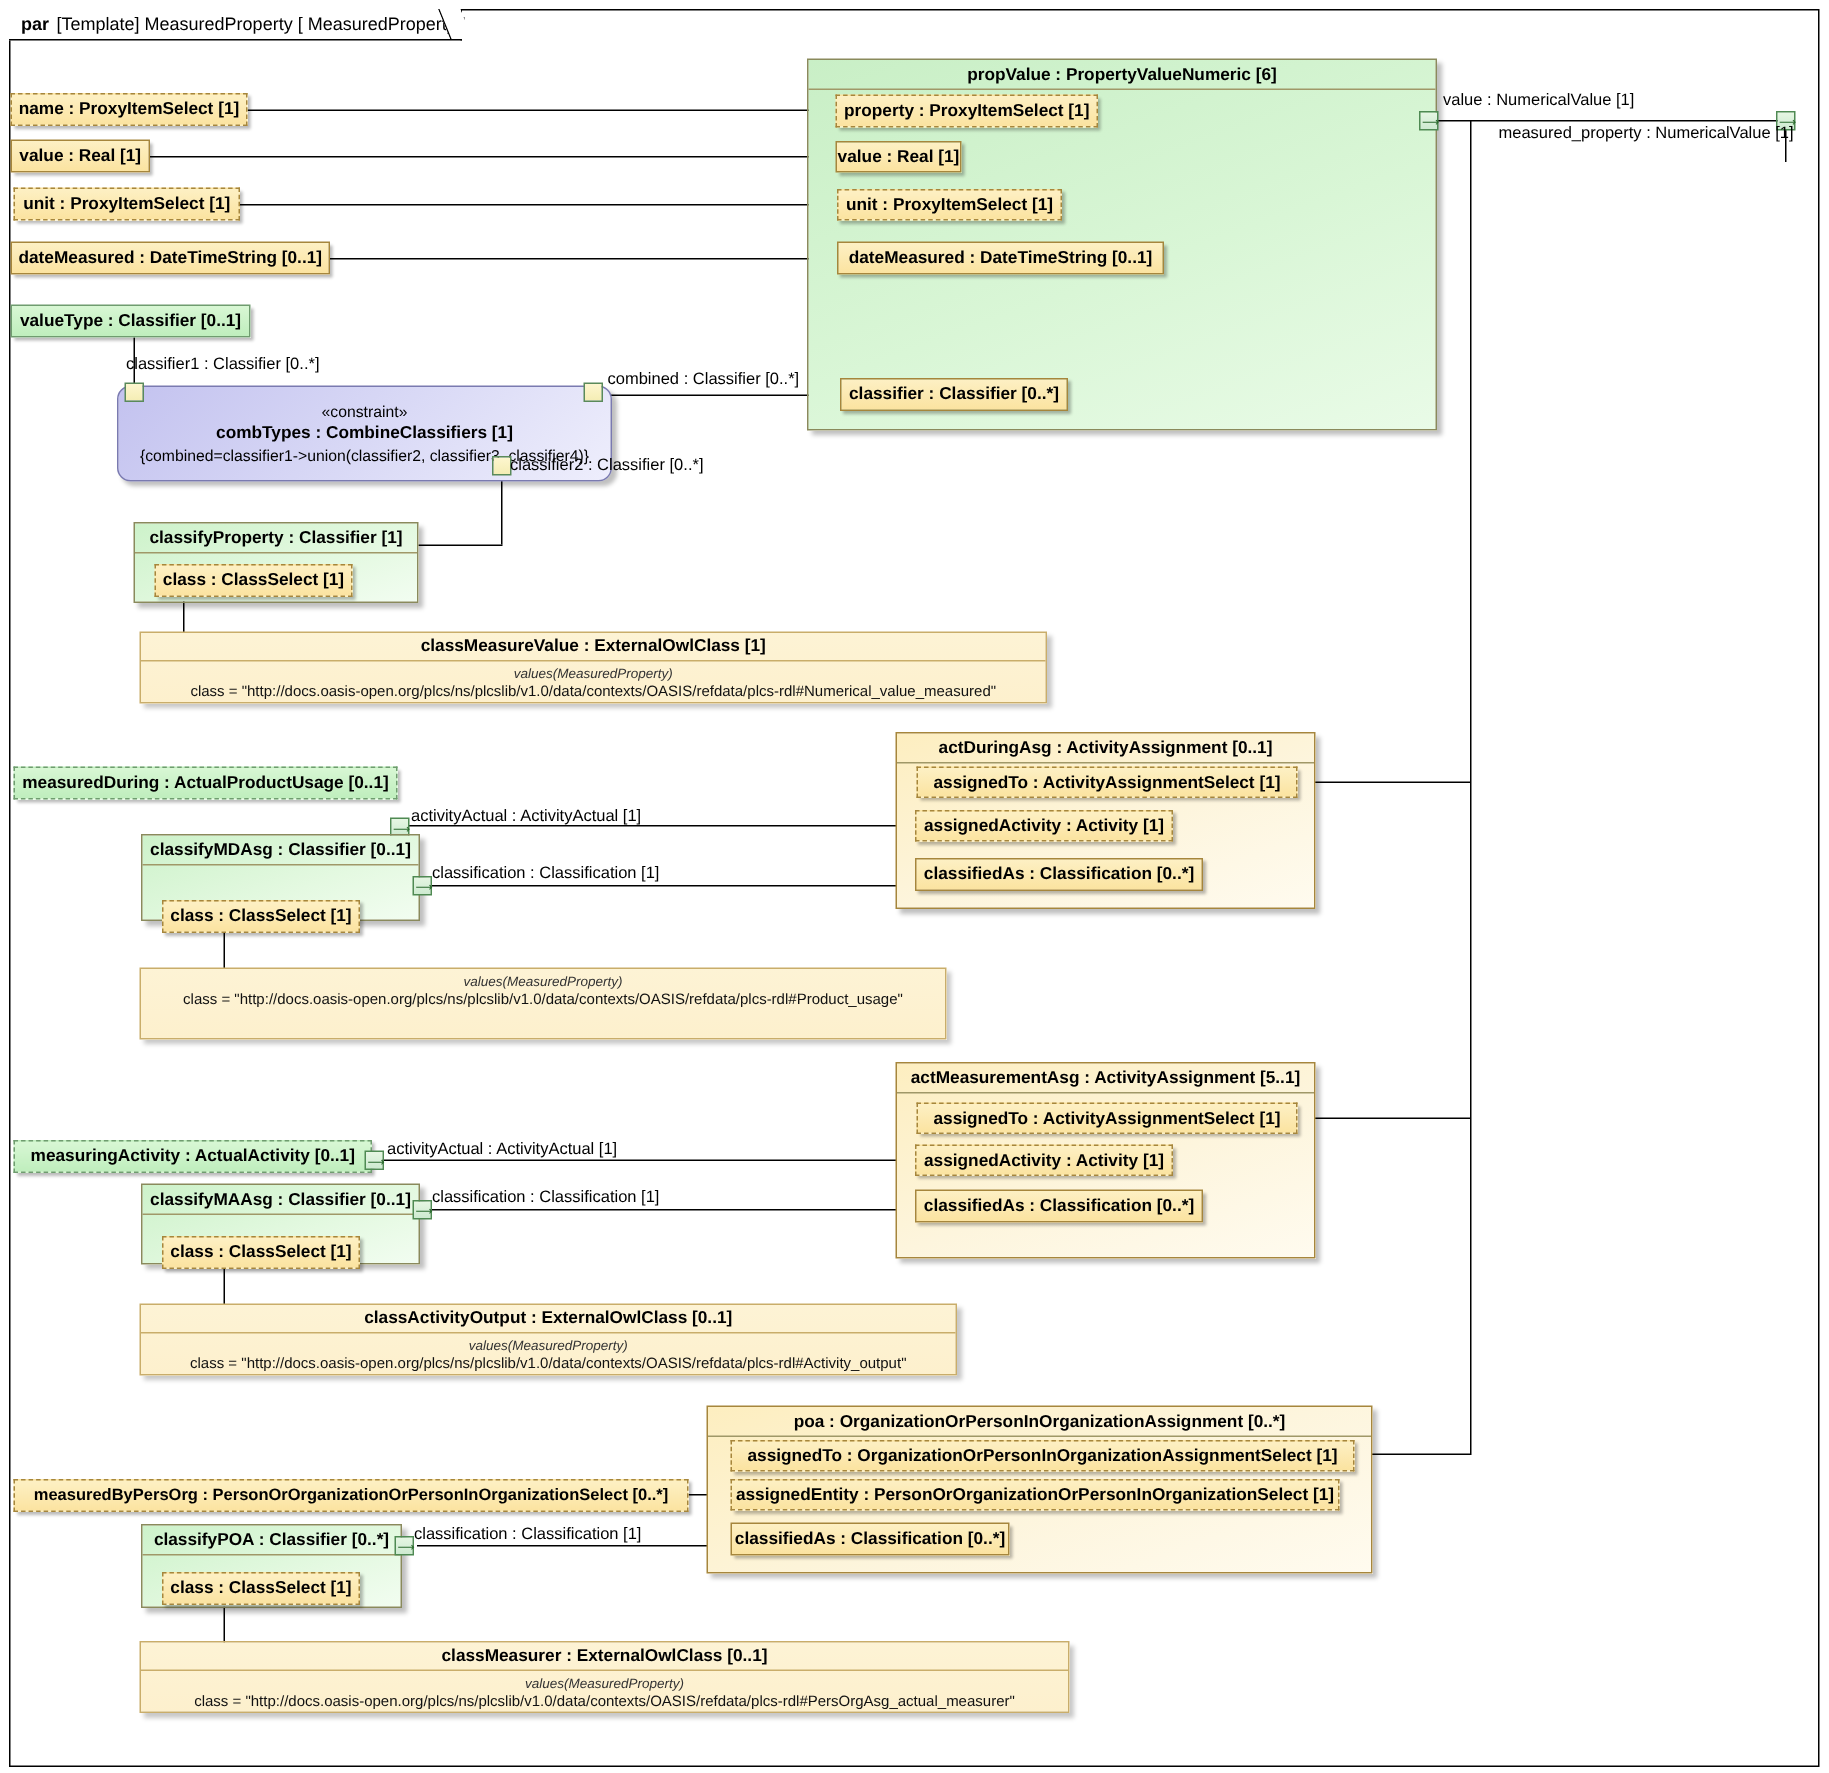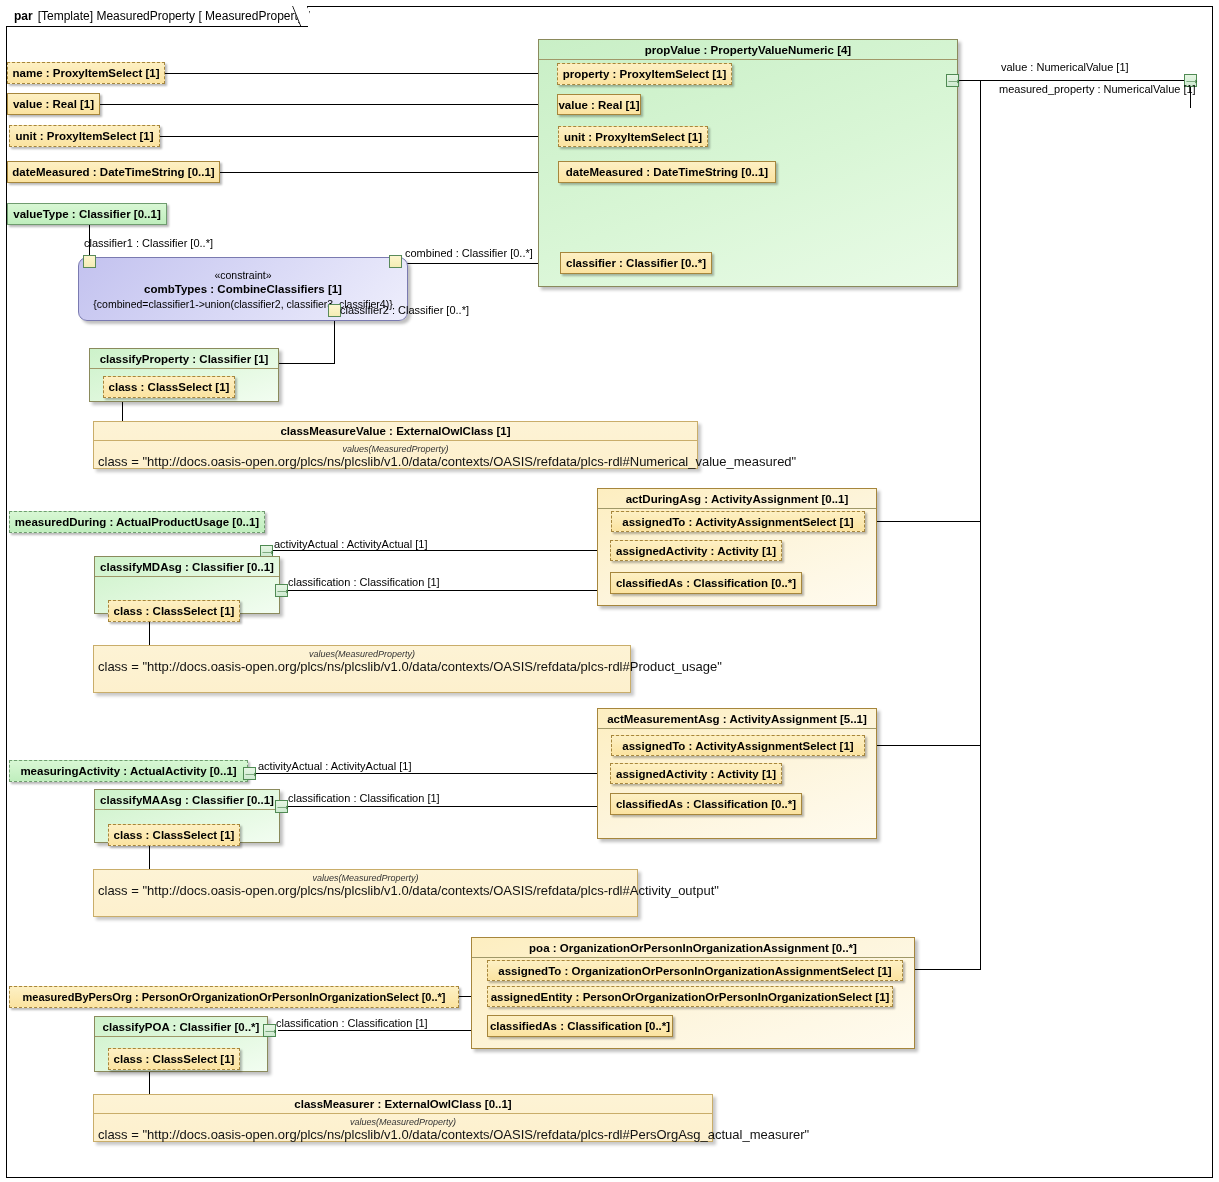--- a/index.html
+++ b/index.html
@@ -42,21 +42,21 @@
               justify-content:center;font-size:11.5px;font-weight:bold;
               border-bottom:1px solid #a09868;white-space:nowrap;}
 
   
   .owl{position:absolute;box-sizing:border-box;background:linear-gradient(180deg,#fdf3d5 0%,#fdf0cd 100%);
        border:1px solid #c9ad6a;box-shadow:3px 3px 3px rgba(0,0,0,.22);}
   .owl .owlhdr{height:18px;display:flex;align-items:center;justify-content:center;
        font-size:11.5px;font-weight:bold;border-bottom:1px solid #c9ad6a;}
   .owl .owlbody{padding:2px 4px;text-align:center;}
   .owl .owlval{font-size:9px;font-style:italic;color:#333;line-height:12px;}
-  .owl .owlclass{font-size:13px;color:#111;line-height:13px;white-space:nowrap;}
+  .owl .owlclass{font-size:10px;color:#111;line-height:13px;white-space:nowrap;}
 
   
   .constraint{position:absolute;box-sizing:border-box;border-radius:9px;
       background:linear-gradient(135deg,#c3c2ef 0%,#d6d6f5 45%,#eeeefc 100%);
       border:1px solid #7a7ab0;box-shadow:3px 3px 3px rgba(0,0,0,.25);
       display:flex;flex-direction:column;align-items:center;justify-content:center;}
   .constraint .stereo{font-size:10.5px;color:#000;line-height:14px;}
   .constraint .cname{font-size:11.5px;font-weight:bold;line-height:15px;}
   .constraint .cbody{font-size:10.5px;line-height:14px;}
 
@@ -152,21 +152,21 @@
       <span>measuredDuring : ActualProductUsage [0..1]</span>
     </div>
   <div class="pin green" style="left:9px;top:760px;width:239px;height:22px;">
       <span>measuringActivity : ActualActivity [0..1]</span>
     </div>
   <div class="pin yellow" style="left:9px;top:986px;width:450px;height:22px;font-size:11px;">
       <span>measuredByPersOrg : PersonOrOrganizationOrPersonInOrganizationSelect [0..*]</span>
     </div>
 
   <div class="block green" style="left:538px;top:39px;width:420px;height:248px;">
-    <div class="hdr">propValue : PropertyValueNumeric [4]</div>
+    <div class="hdr">propValue : PropertyValueNumeric [6]</div>
   </div>
   <div class="pin yellow" style="left:557px;top:63px;width:175px;height:22px;">
       <span>property : ProxyItemSelect [1]</span>
     </div>
   <div class="pin yellow-solid" style="left:557px;top:94px;width:84px;height:21px;">
       <span>value : Real [1]</span>
     </div>
   <div class="pin yellow" style="left:558px;top:126px;width:150px;height:21px;">
       <span>unit : ProxyItemSelect [1]</span>
     </div>
@@ -178,21 +178,21 @@
     </div>
 
   <div class="port g" style="left:946px;top:74px;">
     <span class="arw">⟶</span>
   </div>
 
   <div class="port g" style="left:1184px;top:74px;">
     <span class="arw">⟶</span>
   </div>
 
-  <div class="elab" style="left:962px;top:61px;margin-left:39px;">value : NumericalValue [1]</div>
+  <div class="elab" style="left:962px;top:61px;">value : NumericalValue [1]</div>
   <div class="elab" style="left:999px;top:83px;">measured_property : NumericalValue [1]</div>
 
   <div class="constraint" style="left:78px;top:257px;width:330px;height:64px;">
     <div class="stereo">«constraint»</div>
     <div class="cname">combTypes : CombineClassifiers [1]</div>
     <div class="cbody">{combined=classifier1-&gt;union(classifier2, classifier3, classifier4)}</div>
   </div>
   <div class="port y" style="left:83px;top:255px;"></div>
   <div class="port y" style="left:389px;top:255px;"></div>
   <div class="port y" style="left:328px;top:304px;"></div>
@@ -275,20 +275,21 @@
   </div>
   <div class="pin yellow" style="left:108px;top:824px;width:132px;height:22px;">
       <span>class : ClassSelect [1]</span>
     </div>
   <div class="port g" style="left:275px;top:800px;">
     <span class="arw">⟶</span>
   </div>
   <div class="elab" style="left:288px;top:792px;">classification : Classification [1]</div>
 
   <div class="owl" style="left:93px;top:869px;width:545px;height:48px;">
+    <div class="owlhdr">classActivityOutput : ExternalOwlClass [0..1]</div>
     <div class="owlbody">
       <div class="owlval">values(MeasuredProperty)</div>
       <div class="owlclass">class = "http://docs.oasis-open.org/plcs/ns/plcslib/v1.0/data/contexts/OASIS/refdata/plcs-rdl#Activity_output"</div>
     </div>
   </div>
 
   <div class="block yellow" style="left:471px;top:937px;width:444px;height:112px;">
     <div class="hdr">poa : OrganizationOrPersonInOrganizationAssignment [0..*]</div>
   </div>
   <div class="pin yellow" style="left:487px;top:960px;width:416px;height:21px;">

